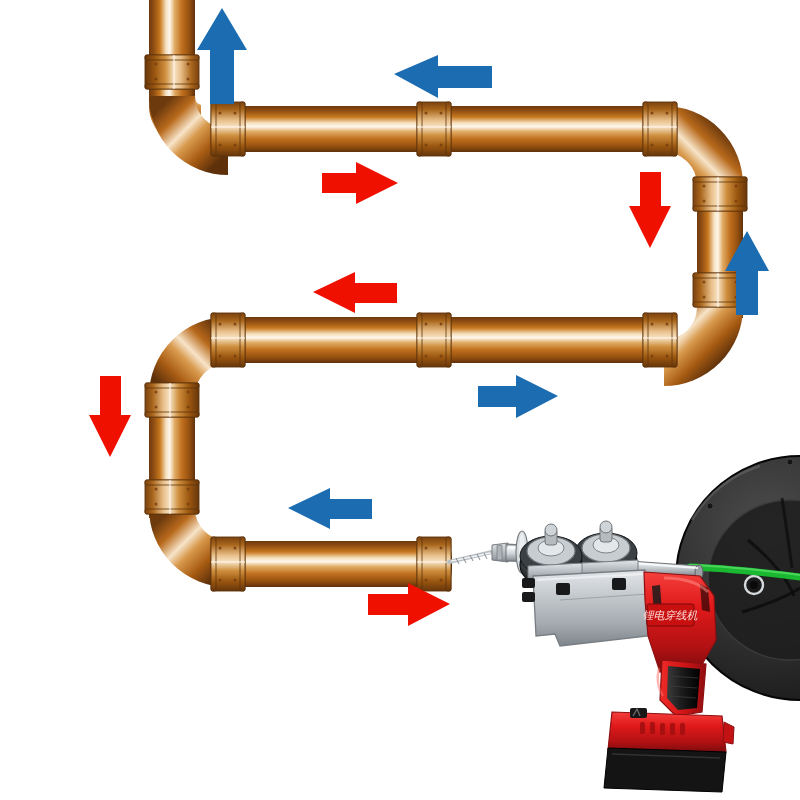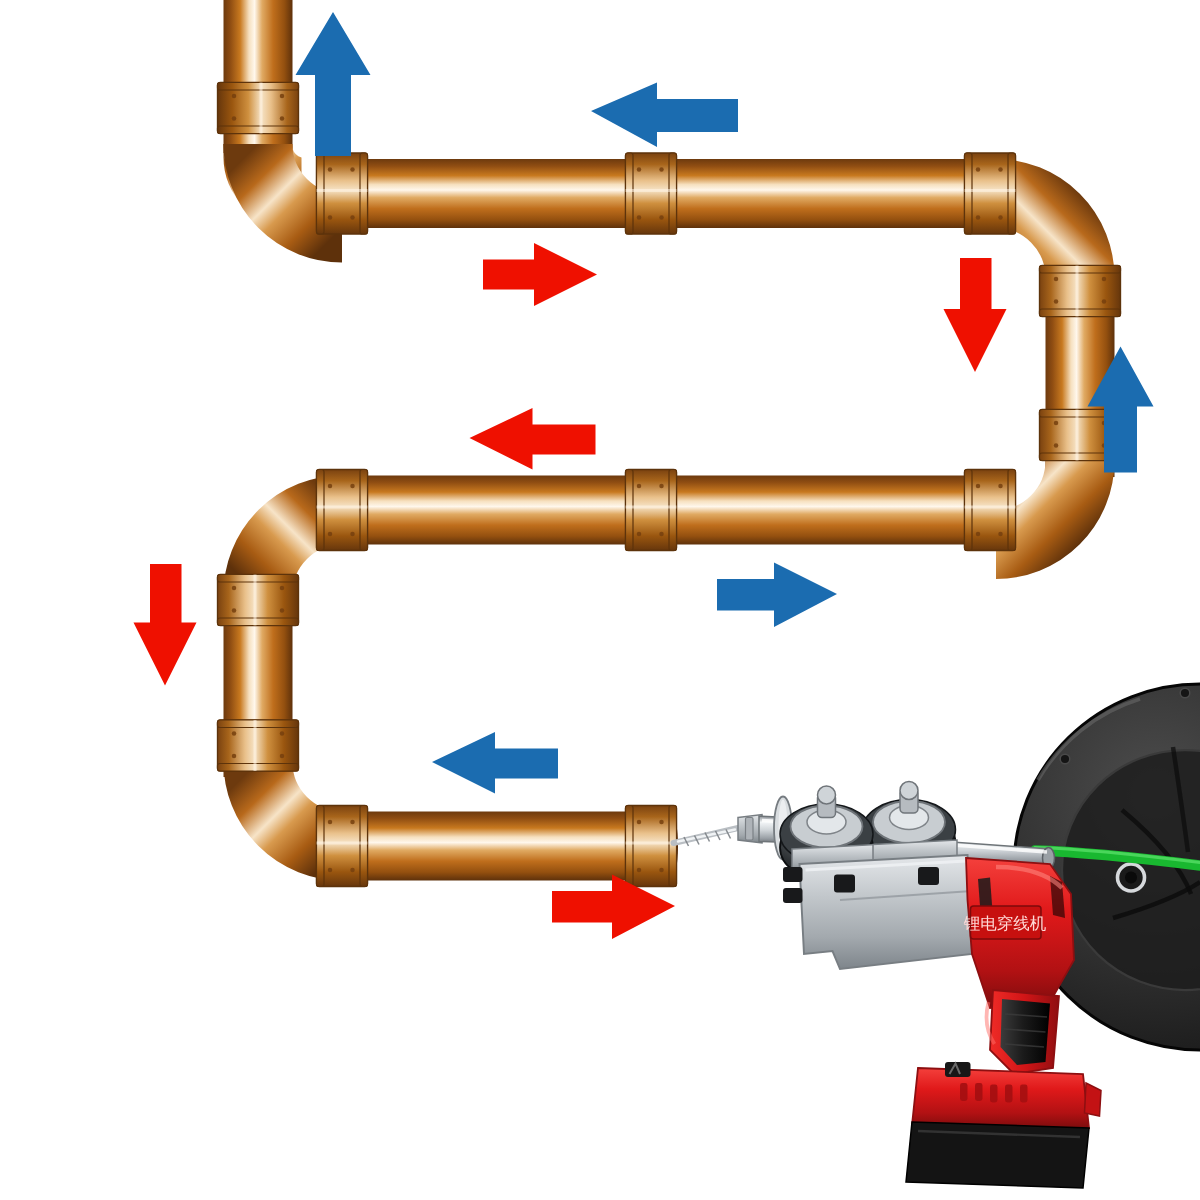--- a/index.html
+++ b/index.html
@@ -10,20 +10,21 @@
   }
   body {
     font-family: "Liberation Sans", sans-serif;
   }
   #scene {
     position: relative;
     width: 800px;
     height: 800px;
     background: #ffffff;
     overflow: hidden;
+    font-style: italic;
   }
   #scene svg.layer {
     position: absolute;
     left: 0;
     top: 0;
     width: 800px;
     height: 800px;
   }
   .tool-label-text {
     font-family: "DejaVu Sans", sans-serif;

